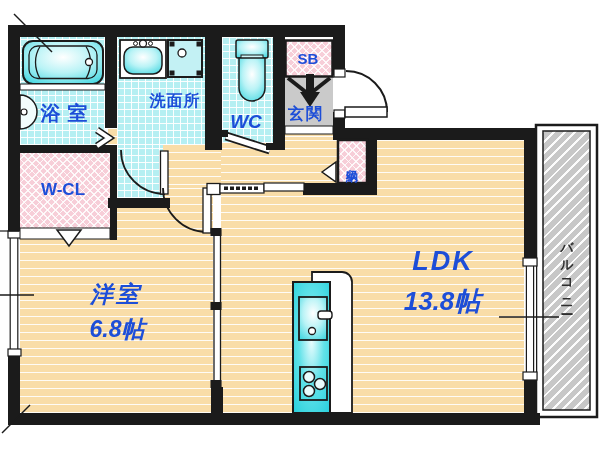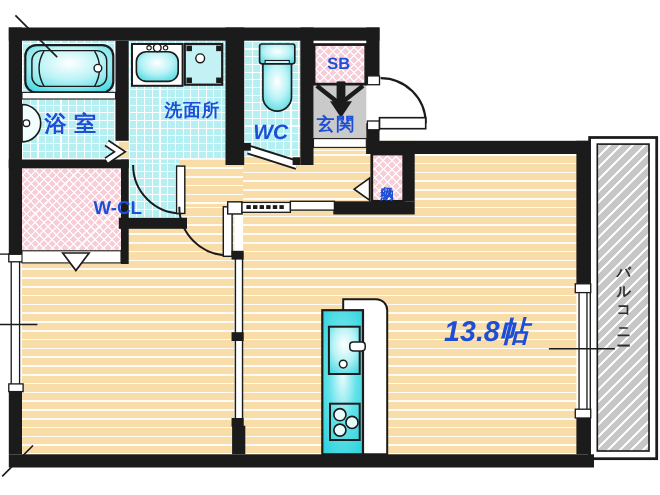--- a/index.html
+++ b/index.html
@@ -231,16 +231,19 @@
       <line x1="2" y1="433" x2="30" y2="405" stroke-width="1.5"></line>
     </g>
   </svg>
 
   <div class="lbl" style="left:64px;top:113px;font-size:20px;letter-spacing:7px;padding-left:7px;">浴室</div>
   <div class="lbl" style="left:161px;top:101px;font-size:16px;letter-spacing:1px;margin-left:14px;">洗面所</div>
   <div class="lbl it" style="left:246px;top:121px;font-size:19px;">WC</div>
   <div class="lbl" style="left:308px;top:58px;font-size:15px;">SB</div>
   <div class="lbl" style="left:306px;top:114px;font-size:16px;letter-spacing:2px;text-align:right;">玄関</div>
   <div class="lbl vert" style="left:352px;top:161px;font-size:12px;letter-spacing:2px;">収納</div>
-  <div class="lbl" style="left:63px;top:189px;font-size:17px;margin-left:44px;">W-CL</div>
+  <div class="lbl" style="left:63px;top:189px;font-size:17px;">W-CL</div>
+  <div class="lbl it" style="left:116px;top:294px;font-size:23px;letter-spacing:3px;">洋室</div>
+  <div class="lbl it" style="left:117px;top:329px;font-size:23px;">6.8帖</div>
+  <div class="lbl it" style="left:443px;top:261px;font-size:27px;letter-spacing:2px;">LDK</div>
   <div class="lbl it" style="left:442px;top:301px;font-size:26px;">13.8帖</div>
   <div class="lbl vert" style="left:567px;top:272px;font-size:13px;letter-spacing:4px;color:#2e2e2e;">バルコニー</div>
 </div>
 
 </body></html>

